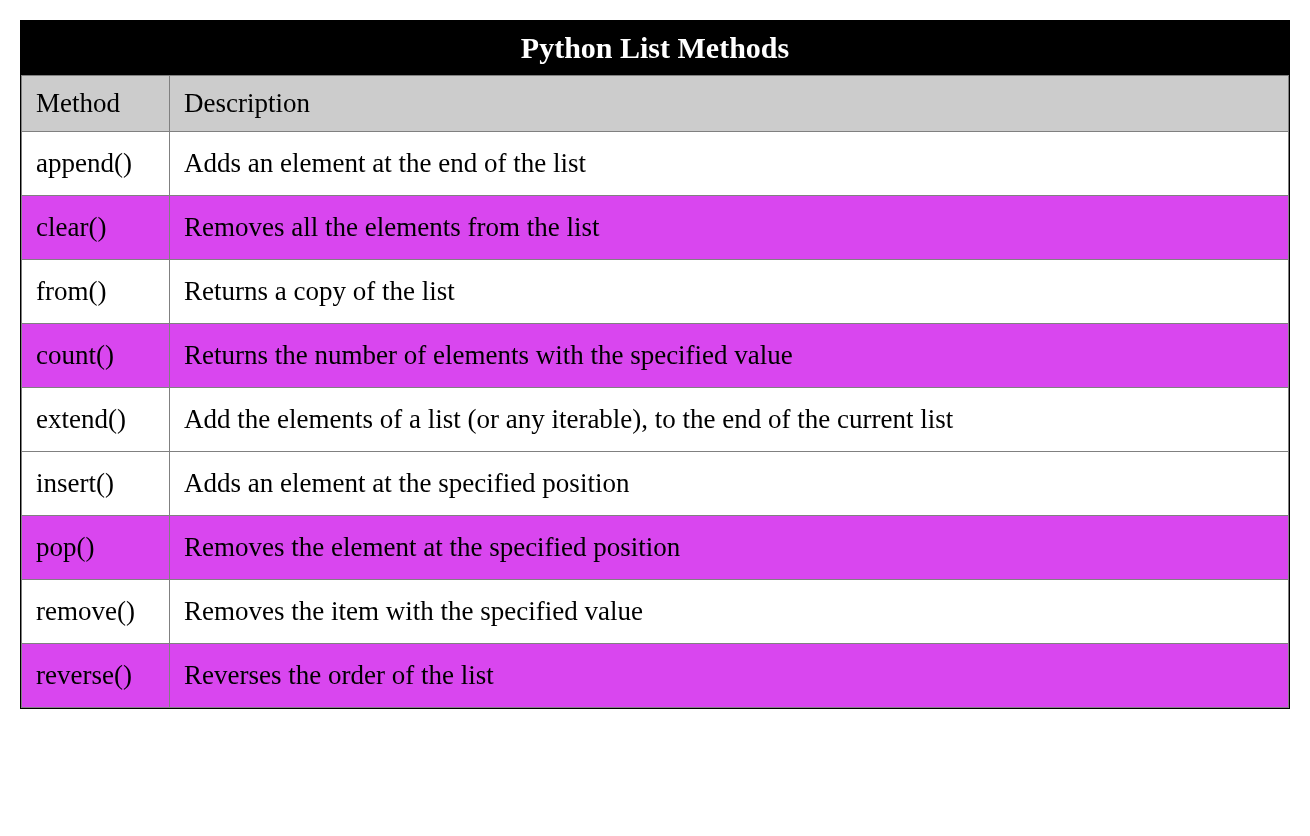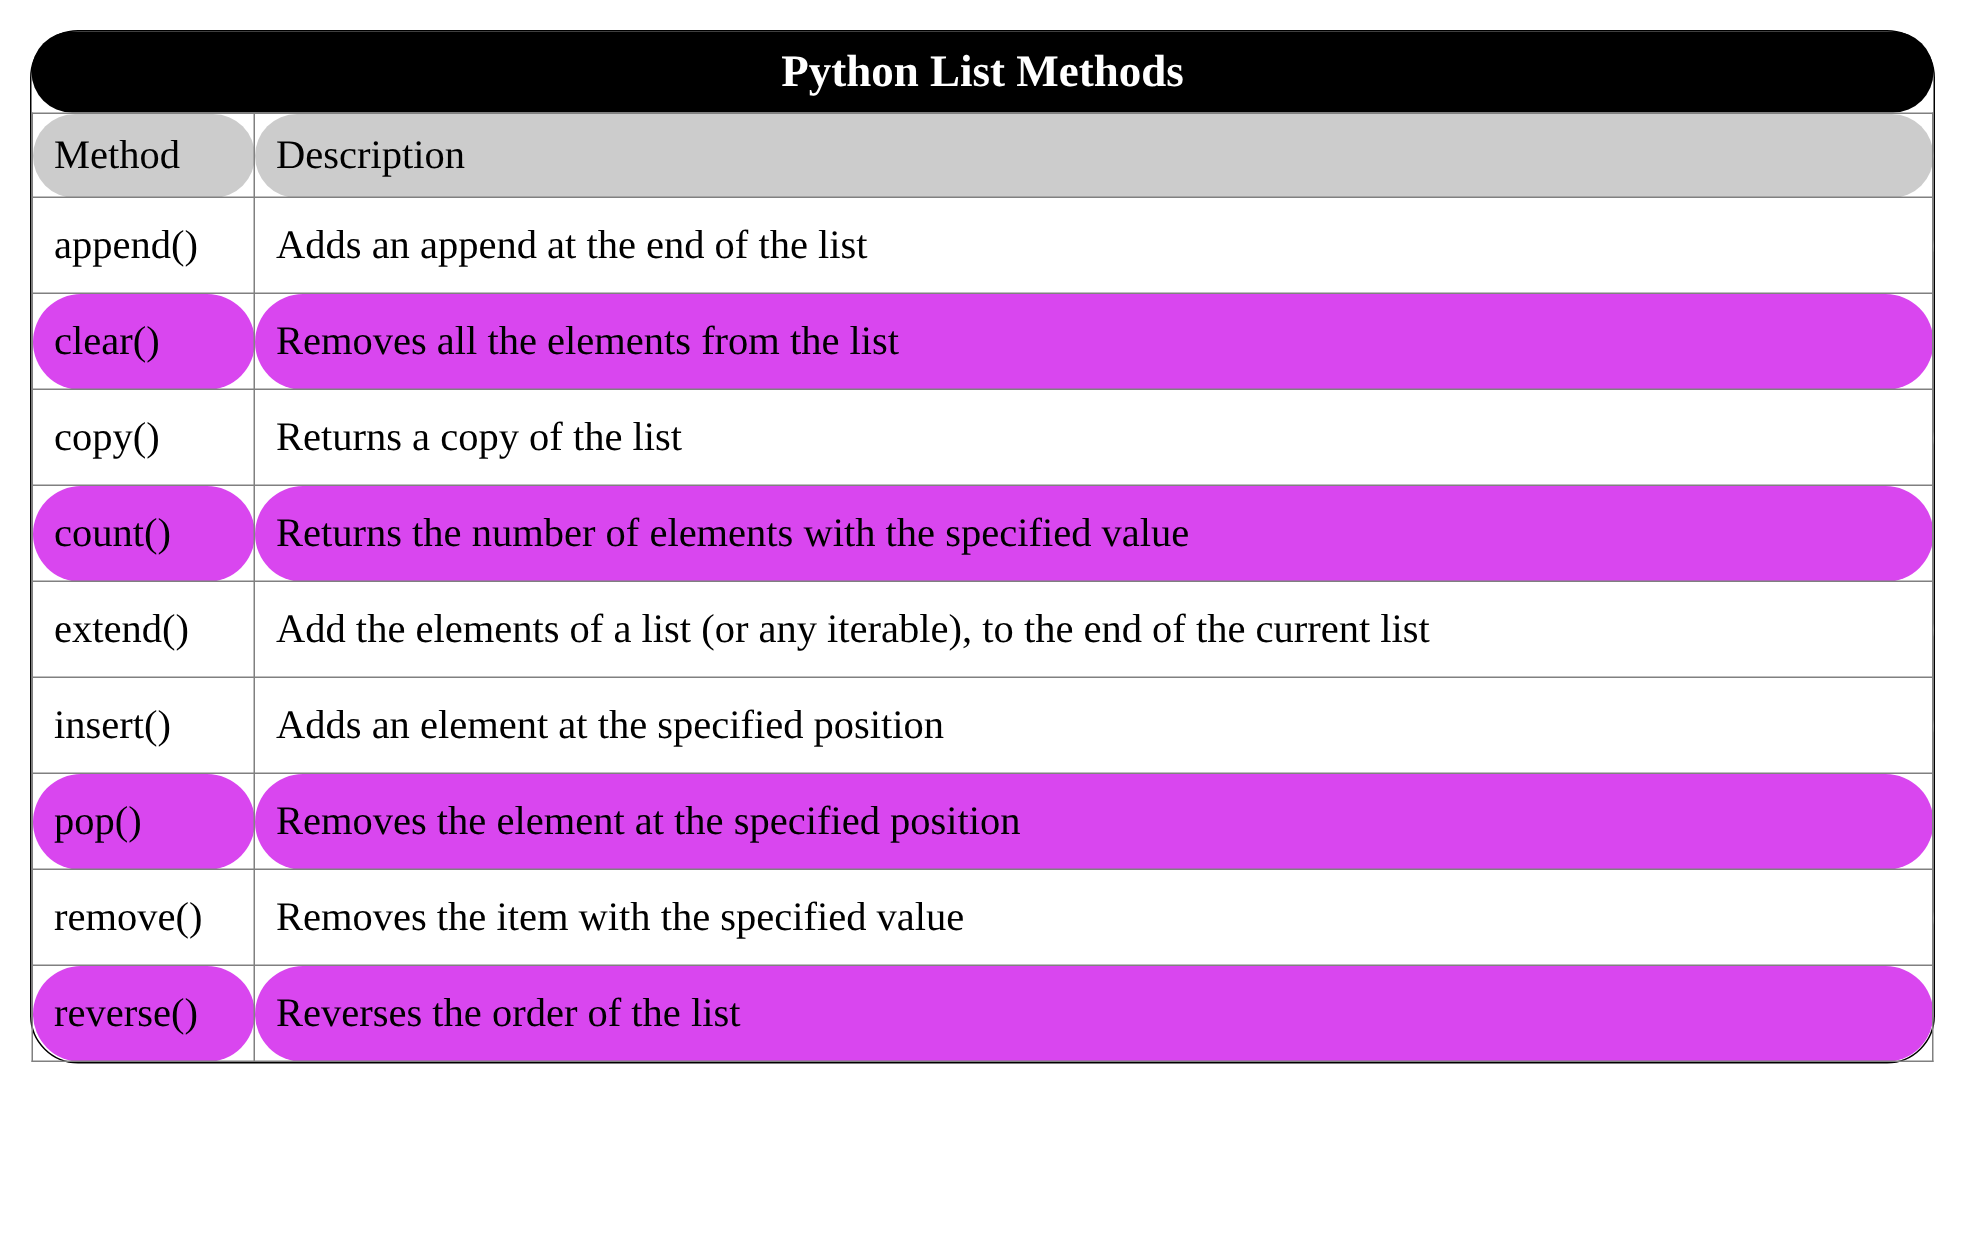--- a/index.html
+++ b/index.html
@@ -1,19 +1,18 @@
 <!DOCTYPE html>
 <html><head>
   <meta charset="utf-8">
   <style>
     * {
       margin: 0;
       padding: 0;
       box-sizing: border-box;
-      border-radius: 32px;
     }
     body {
       background: #ffffff;
       font-family: 'Times New Roman', Times, serif;
       padding: 20px;
       width: 1310px;
     }
     .table-container {
       width: 1270px;
       border: 1px solid #000000;
@@ -63,28 +62,28 @@
   <table>
     <thead>
       <tr>
         <th class="col-method">Method</th>
         <th class="col-description">Description</th>
       </tr>
     </thead>
     <tbody>
       <tr class="row-odd">
         <td class="col-method">append()</td>
-        <td class="col-description">Adds an append at the end of the list</td>
+        <td class="col-description">Adds an element at the end of the list</td>
       </tr>
       <tr class="row-even">
         <td class="col-method">clear()</td>
         <td class="col-description">Removes all the elements from the list</td>
       </tr>
       <tr class="row-odd">
-        <td class="col-method">copy()</td>
+        <td class="col-method">from()</td>
         <td class="col-description">Returns a copy of the list</td>
       </tr>
       <tr class="row-even">
         <td class="col-method">count()</td>
         <td class="col-description">Returns the number of elements with the specified value</td>
       </tr>
       <tr class="row-odd">
         <td class="col-method">extend()</td>
         <td class="col-description">Add the elements of a list (or any iterable), to the end of the current list</td>
       </tr>

